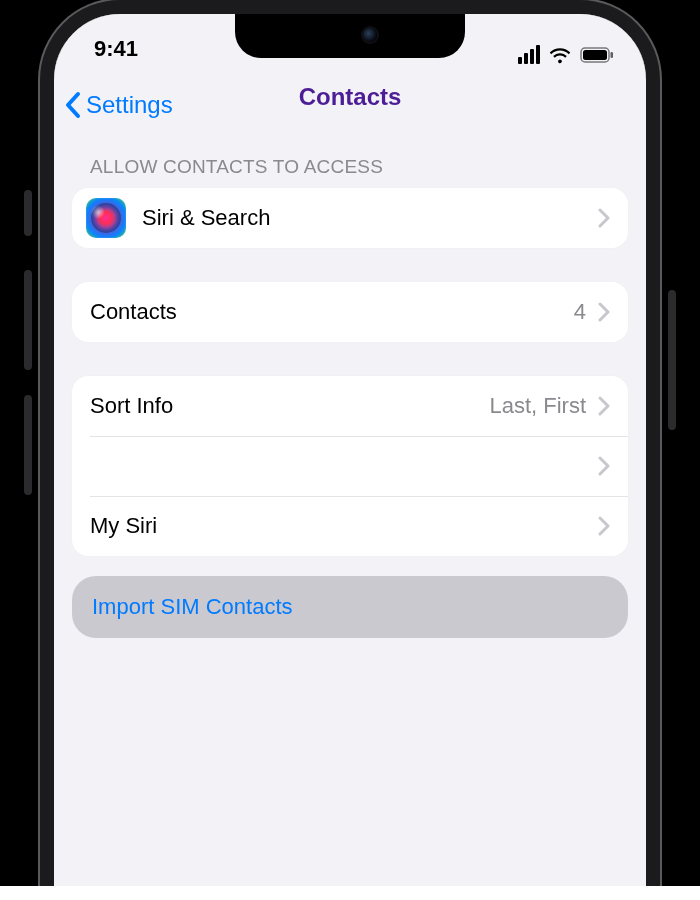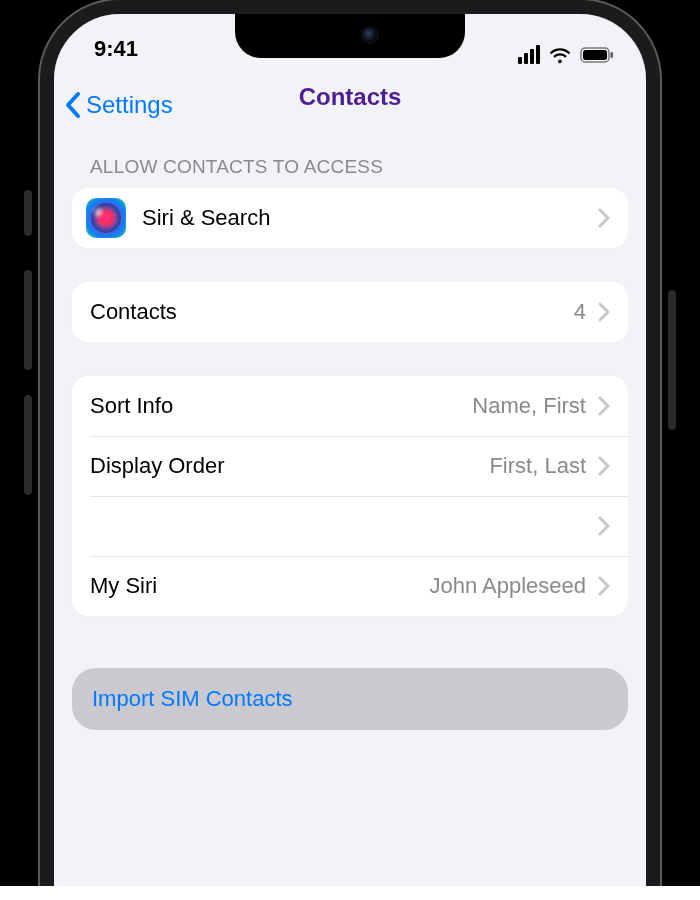--- a/index.html
+++ b/index.html
@@ -134,21 +134,21 @@
     position:relative; overflow:hidden;
   }
   .siri-icon::after{
     content:""; position:absolute; inset:5px; border-radius:50%;
     background: radial-gradient(circle at 50% 50%, rgba(0,0,0,0) 40%, rgba(0,0,0,0.45) 80%);
   }
 
   .import-row {
     background: #c9c9cf; border-radius: 24px; min-height: 62px;
     display:flex; align-items:center; padding: 0 20px;
-    color: #007aff; font-size: 22px; margin-top: 52px;
+    color: #007aff; font-size: 22px; margin-top: 20px;
   }
 
   .page-edge {
     position:absolute; left:0; right:0; bottom:0; height:14px; background:#fff;
   }
 </style>
 </head>
 <body>
 
 <div class="stage">
@@ -233,49 +233,38 @@
             </div>
           </div>
         </div>
 
         <div class="gap"></div>
 
         <div class="group">
           <div class="row">
             <div class="label">Sort Info</div>
             <div class="fill"></div>
-            <div class="value">Name, First</div>
-            <div class="disclosure">
-              <svg width="12" height="20" viewBox="0 0 12 20">
-                  <polyline points="2,2 10,10 2,18" fill="none" stroke="#c7c7cc" stroke-width="3" stroke-linecap="round" stroke-linejoin="round"></polyline>
-                </svg>
-            </div>
-          </div>
-          <div class="row">
-            <div class="label">Display Order</div>
-            <div class="fill"></div>
-            <div class="value">First, Last</div>
+            <div class="value">Last, First</div>
             <div class="disclosure">
               <svg width="12" height="20" viewBox="0 0 12 20">
                   <polyline points="2,2 10,10 2,18" fill="none" stroke="#c7c7cc" stroke-width="3" stroke-linecap="round" stroke-linejoin="round"></polyline>
                 </svg>
             </div>
           </div>
           <div class="row">
             <div class="fill"></div>
             <div class="disclosure">
               <svg width="12" height="20" viewBox="0 0 12 20">
                   <polyline points="2,2 10,10 2,18" fill="none" stroke="#c7c7cc" stroke-width="3" stroke-linecap="round" stroke-linejoin="round"></polyline>
                 </svg>
             </div>
           </div>
           <div class="row">
             <div class="label">My Siri</div>
             <div class="fill"></div>
-            <div class="value">John Appleseed</div>
             <div class="disclosure">
               <svg width="12" height="20" viewBox="0 0 12 20">
                   <polyline points="2,2 10,10 2,18" fill="none" stroke="#c7c7cc" stroke-width="3" stroke-linecap="round" stroke-linejoin="round"></polyline>
                 </svg>
             </div>
           </div>
         </div>
 
         <div class="import-row">
           <span>Import SIM Contacts</span>

